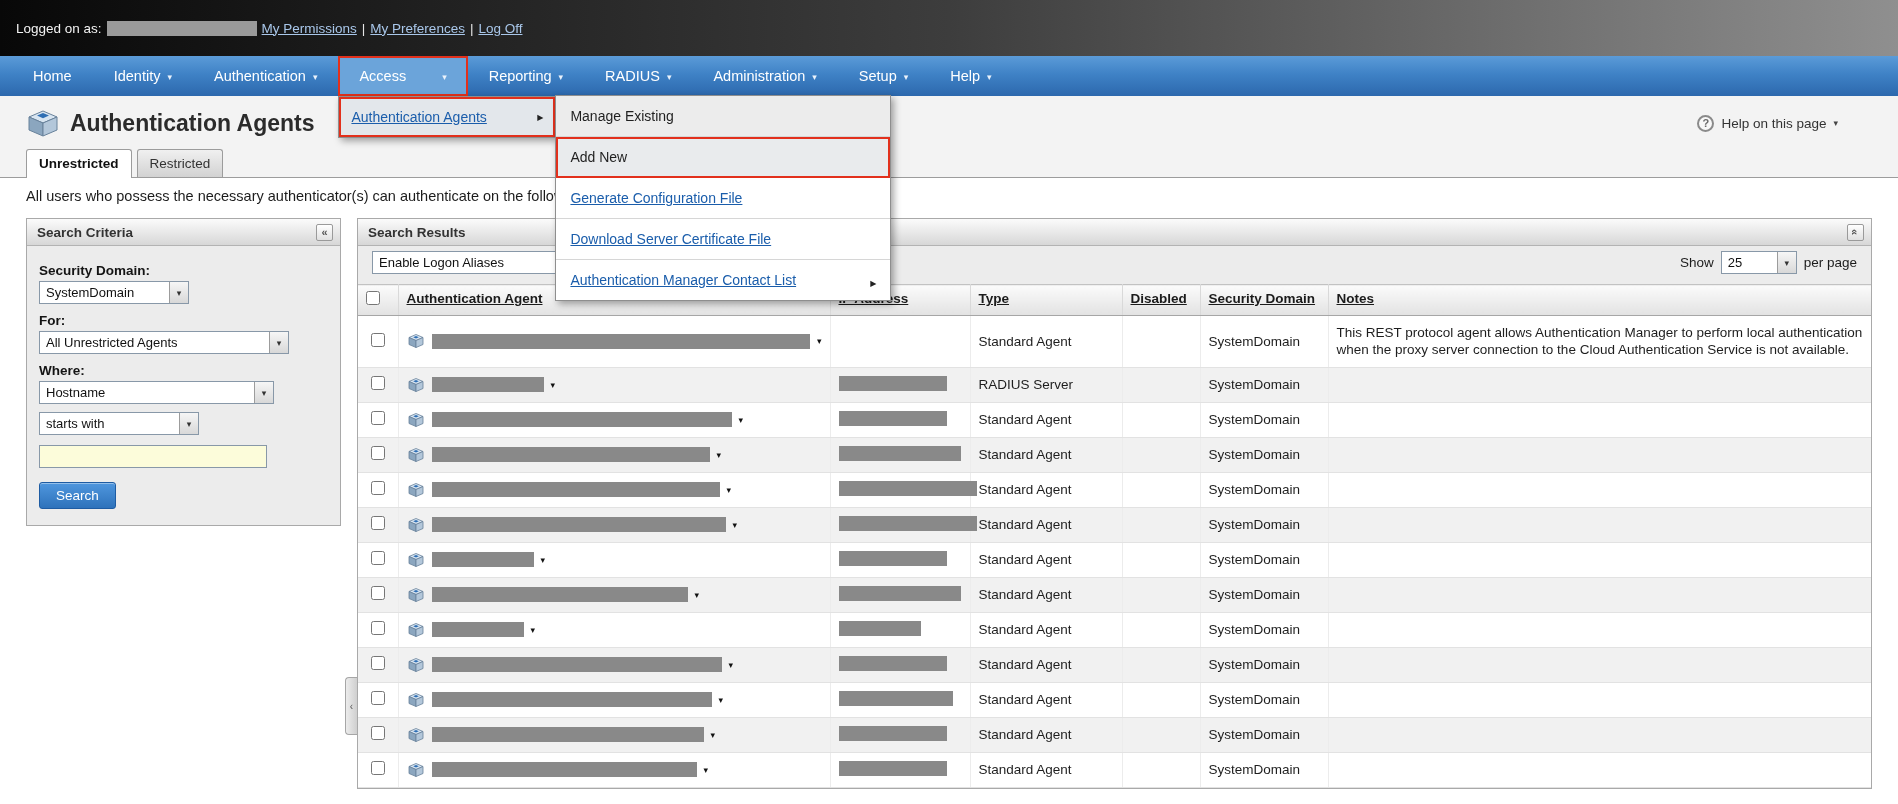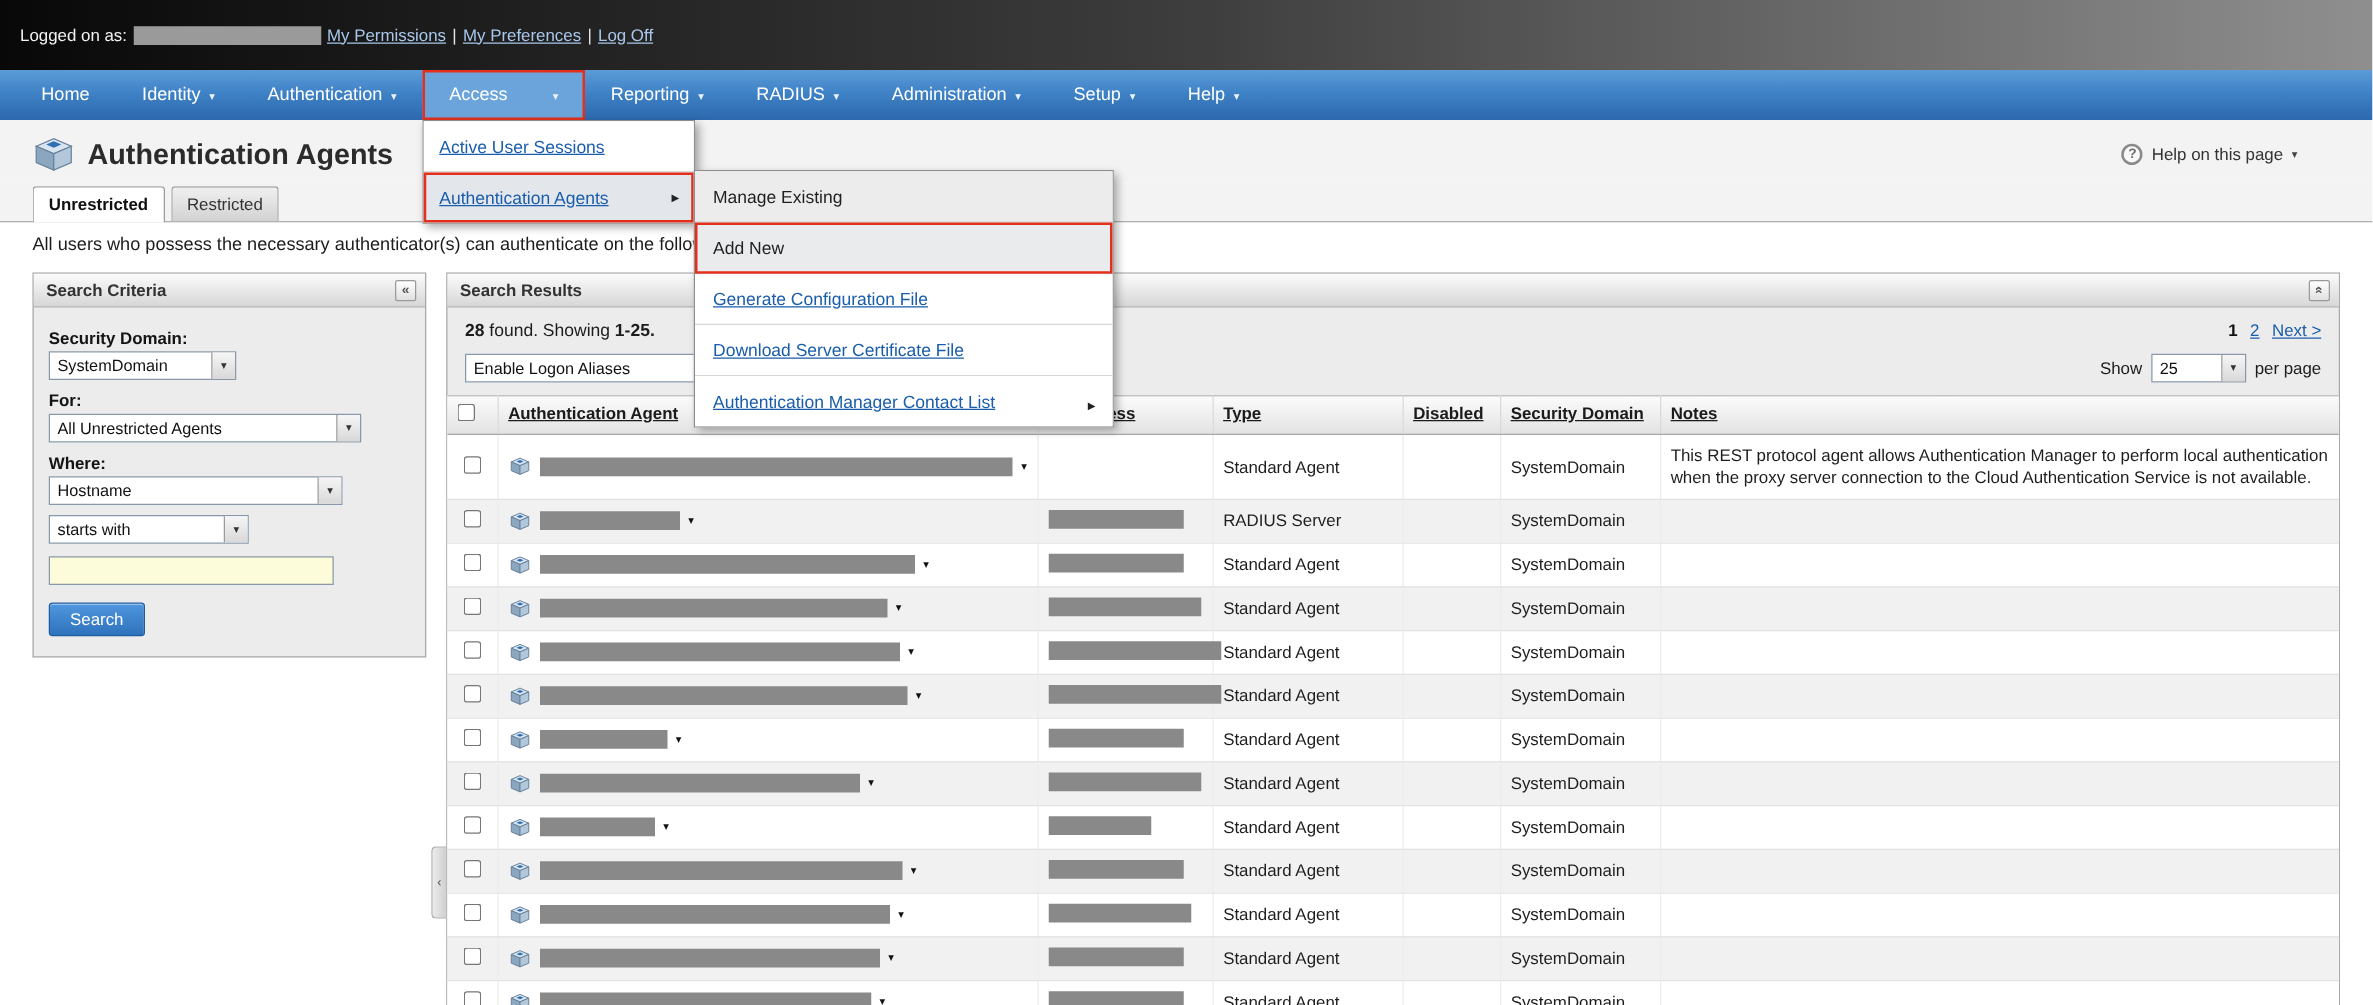--- a/index.html
+++ b/index.html
@@ -159,23 +159,20 @@
     <span class="ncaret">▾</span>
   </div>
   <div class="nav-item">
     <span>Authentication</span>
     <span class="ncaret">▾</span>
   </div>
   <div class="nav-item open">
     <span>Access</span>
     <span class="ncaret">▾</span>
     <div class="dropdown">
-      <div class="menu-item">
-        <span class="link">Active User Sessions</span>
-      </div>
       <div class="menu-item highlight">
         <span class="link">Authentication Agents</span>
         <span class="mi-arrow">▶</span>
         <div class="submenu">
           <div class="submenu-item gray">
             <span>Manage Existing</span>
           </div>
           <div class="submenu-item highlight">
             <span>Add New</span>
           </div>
@@ -272,32 +269,20 @@
 
   <div class="panel panel-results">
     <div class="side-handle">‹</div>
     <div class="panel-header">
       <span>Search Results</span>
       <span class="collapse-btn up">
           <span>«</span>
         </span>
     </div>
 
-    <div class="results-status">
-      <span>
-        <b>28</b>
-        <span>found. Showing</span>
-        <b>1-25.</b>
-      </span>
-      <span class="pag">
-        <span class="cur">1</span>
-        <span class="link">2</span>
-        <span class="link">Next &gt;</span>
-      </span>
-    </div>
 
     <div class="results-actions">
       <div class="fselect w235">
         <span class="txt">Enable Logon Aliases</span>
         <span class="arrow">▾</span>
       </div>
       <div class="show-group">
         <span>Show</span>
         <div class="fselect w56">
           <span class="txt">25</span>

